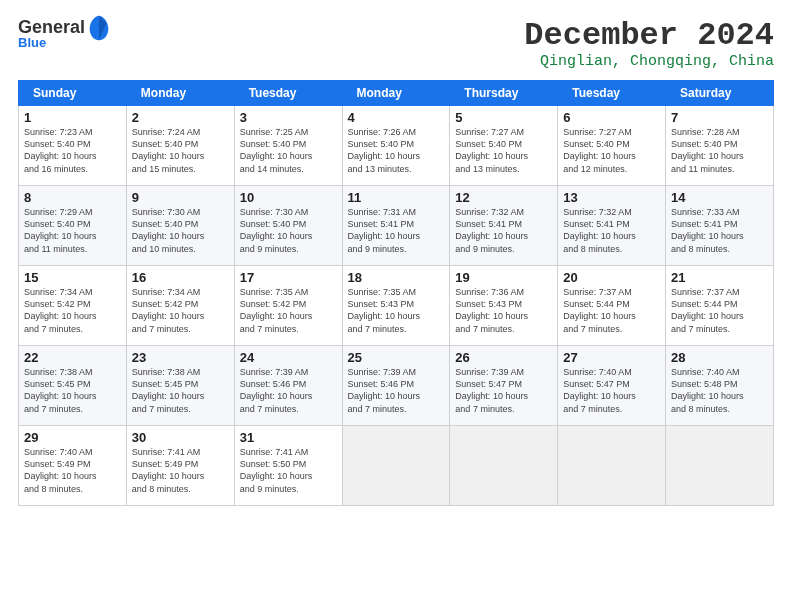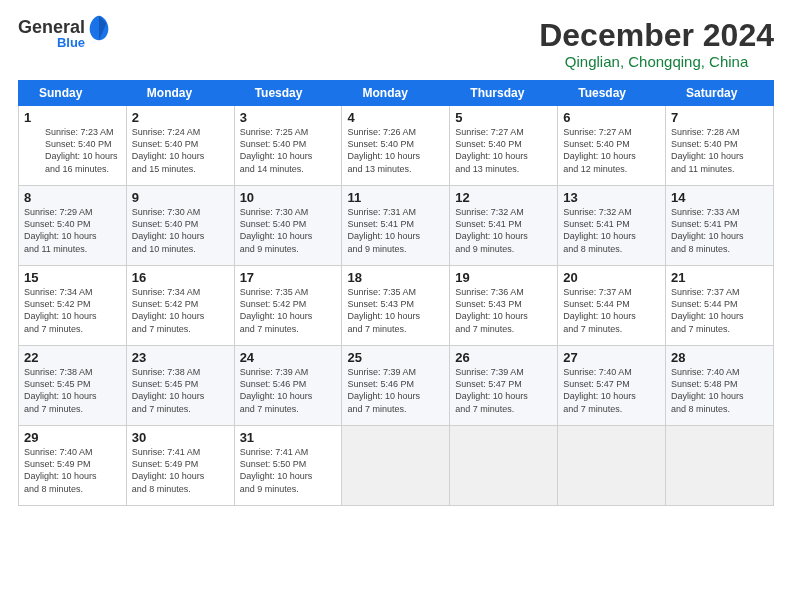--- a/index.html
+++ b/index.html
@@ -40,41 +40,42 @@
       font-weight: bold;
       color: #1a73e8;
     }
     .logo-icon {
       width: 24px;
       height: 28px;
       margin-left: 2px;
       margin-top: -4px;
     }
     .title-section {
-      text-align: center;
+      text-align: right;
+      font-family: Liberation Mono, monospace;
     }
     .month-title {
       font-size: 32px;
       font-weight: bold;
       color: #333;
       line-height: 1.1;
     }
     .location {
       font-size: 15px;
       color: #15803d;
     }
     .calendar {
       width: 100%;
       border-collapse: collapse;
     }
     .calendar th {
       background: #1a73e8;
       color: white;
       text-align: left;
-      padding: 5px 20px;
+      padding: 5px 14px;
       font-size: 12px;
       font-weight: bold;
       border: 1px solid #1a73e8;
     }
     .calendar td {
       width: 108px;
       vertical-align: top;
       padding: 4px 5px;
       border: 1px solid #d0d0d0;
       font-size: 9.5px;
@@ -100,21 +101,21 @@
     .empty-cell {
       background: #f0f0f0 !important;
     }
   </style>
 </head>
 <body>
 
 <div class="page">
   <div class="header">
     <div class="logo">
-      <div style="display:flex;align-items:flex-start;text-align:right;">
+      <div style="display:flex;align-items:flex-start;">
         <div class="logo-text">
           <span class="logo-general">General</span>
           <span class="logo-blue">Blue</span>
         </div>
         <svg class="logo-icon" viewBox="0 0 24 30" fill="none" xmlns="http://www.w3.org/2000/svg">
           <path d="M12 2 C16 2, 22 8, 22 16 C22 22, 18 28, 12 28 C6 28, 2 22, 2 16 C2 8, 8 2, 12 2Z" fill="#1a73e8"></path>
           <path d="M12 2 L20 10 L12 28 Z" fill="#0d47a1" opacity="0.6"></path>
           <path d="M12 2 L4 10 L12 28 Z" fill="#1a73e8" opacity="0.4"></path>
         </svg>
       </div>
@@ -134,21 +135,21 @@
         <th>Monday</th>
         <th>Thursday</th>
         <th>Tuesday</th>
         <th>Saturday</th>
       </tr>
     </thead>
     <tbody id="calendar-body">
     <tr>
           <td>
             <span class="day-num">1</span>
-            <div class="day-info" style="white-space: pre-line; margin-left: 21px;">Sunrise: 7:23 AM
+            <div class="day-info" style="white-space: pre-line;">Sunrise: 7:23 AM
 Sunset: 5:40 PM
 Daylight: 10 hours
 and 16 minutes.</div>
           </td>
           <td>
             <span class="day-num">2</span>
             <div class="day-info" style="white-space: pre-line;">Sunrise: 7:24 AM
 Sunset: 5:40 PM
 Daylight: 10 hours
 and 15 minutes.</div>

